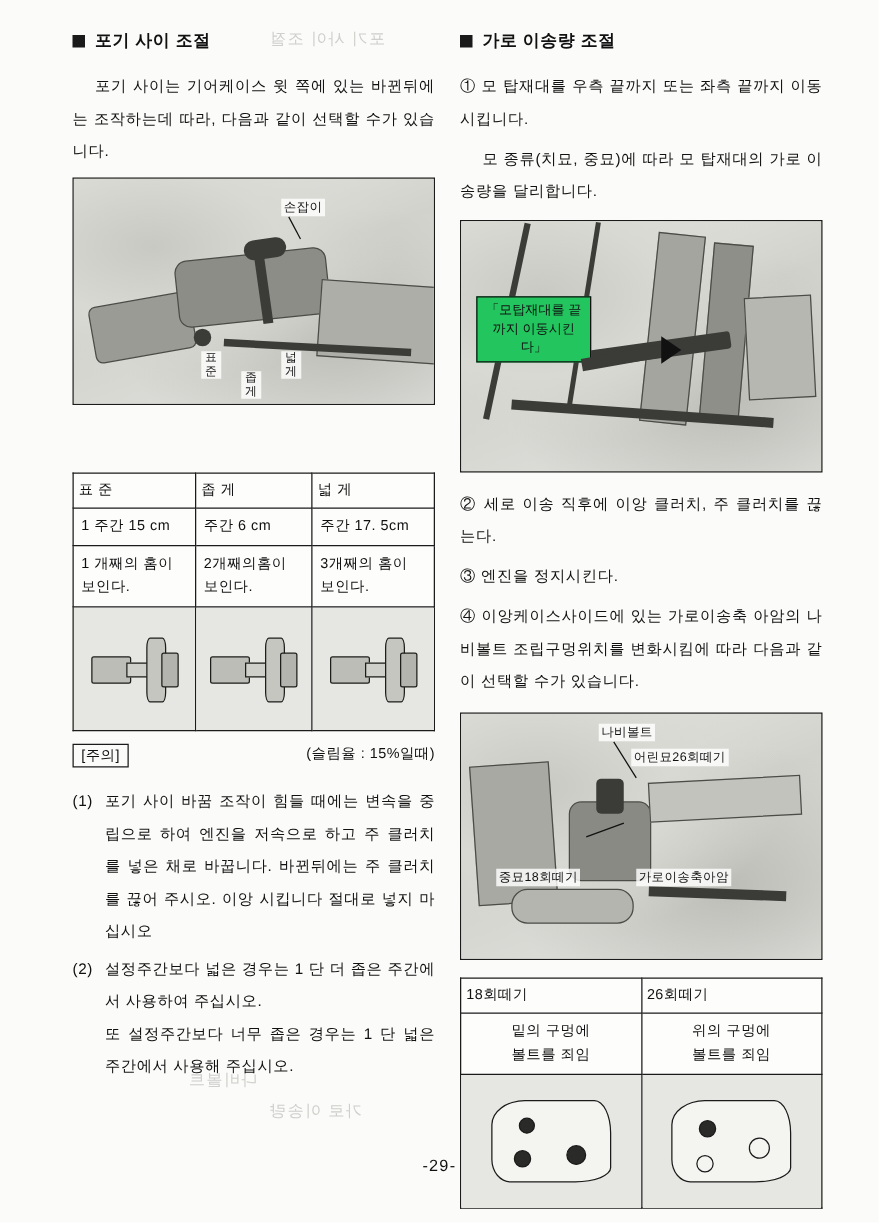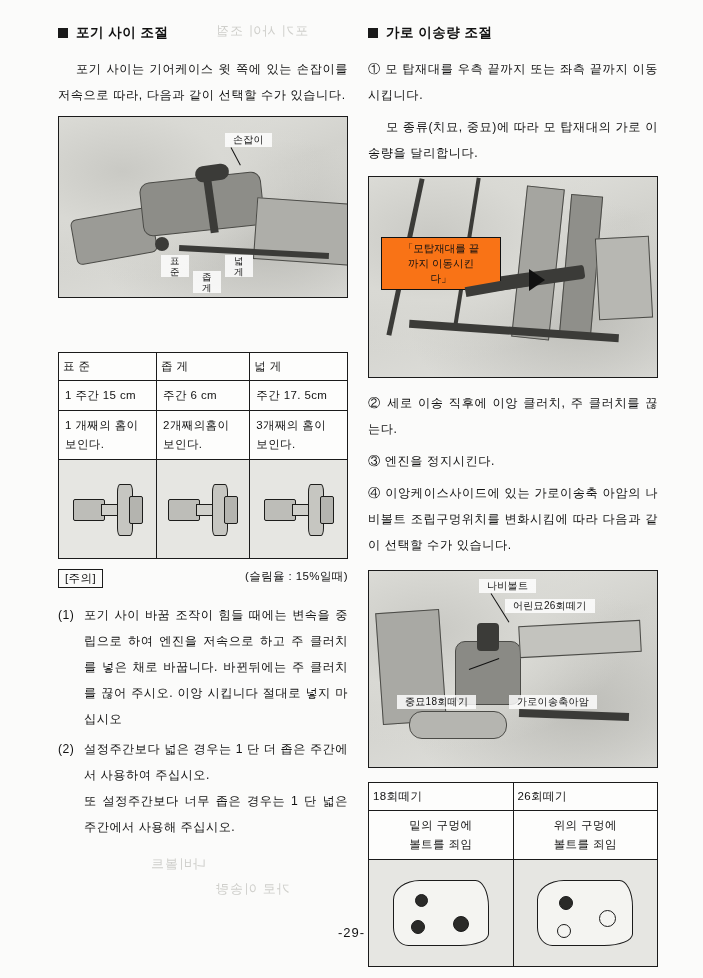--- a/index.html
+++ b/index.html
@@ -75,31 +75,31 @@
   }
   .fig .dark {
     position: absolute;
     background: #3b3b38;
   }
   .fig .lbl {
     position: absolute;
     font-size: 10px;
     color: #111;
     background: rgba(255,255,255,0.82);
-    padding: 0 8px;
+    padding: 0 2px;
     white-space: nowrap;
     letter-spacing: .3px;
   }
   .fig .callout {
     position: absolute;
     border: 1.4px solid #111;
-    background: #f97316;
+    background: #22c55e;
     font-size: 10.5px;
     line-height: 15px;
-    padding: 3px 16px;
+    padding: 3px 2px;
     text-align: center;
     white-space: pre-line;
   }
   .fig .leader {
     position: absolute;
     background: #111;
     height: 1px;
     transform-origin: left center;
   }
   .fig .arrow {
@@ -249,21 +249,21 @@
   <div class="ghost" style="left:150px; top:855px; transform:scaleX(-1);">나비볼트</div>
   <div class="ghost" style="left:215px; top:880px; transform:scaleX(-1);">가로 이송량</div>
 
   <div class="col col-left">
 
     <div class="sec-head">
       <span class="sq"></span>
       <span>포기 사이 조절</span>
     </div>
 
-    <div class="para indent">포기 사이는 기어케이스 윗 쪽에 있는 손잡이를 저속으로 따라, 다음과 같이 선택할 수가 있습니다.</div>
+    <div class="para indent">포기 사이는 기어케이스 윗 쪽에 있는 바뀐뒤에는 조작하는데 따라, 다음과 같이 선택할 수가 있습니다.</div>
 
     <div class="fig" style="height:180px; margin-top:8px;">
       <div class="noise"></div>
       <div class="shape" style="left:14px; top:96px; width:80px; height:44px; border-radius:6px; transform:rotate(-10deg);"></div>
       <div class="shape" style="left:82px; top:60px; width:120px; height:52px; border-radius:10px; transform:rotate(-6deg); background:#8d8d88;"></div>
       <div class="dark" style="left:148px; top:62px; width:8px; height:54px; transform:rotate(-8deg);"></div>
       <div class="dark" style="left:136px; top:48px; width:34px; height:16px; border-radius:8px; transform:rotate(-8deg);"></div>
       <div class="shape" style="left:196px; top:84px; width:110px; height:60px; transform:rotate(4deg); background:#aeaea9;"></div>
       <div class="dark" style="left:120px; top:132px; width:150px; height:6px; transform:rotate(3deg);"></div>
       <div class="dark" style="left:96px; top:120px; width:14px; height:14px; border-radius:50%;"></div>

